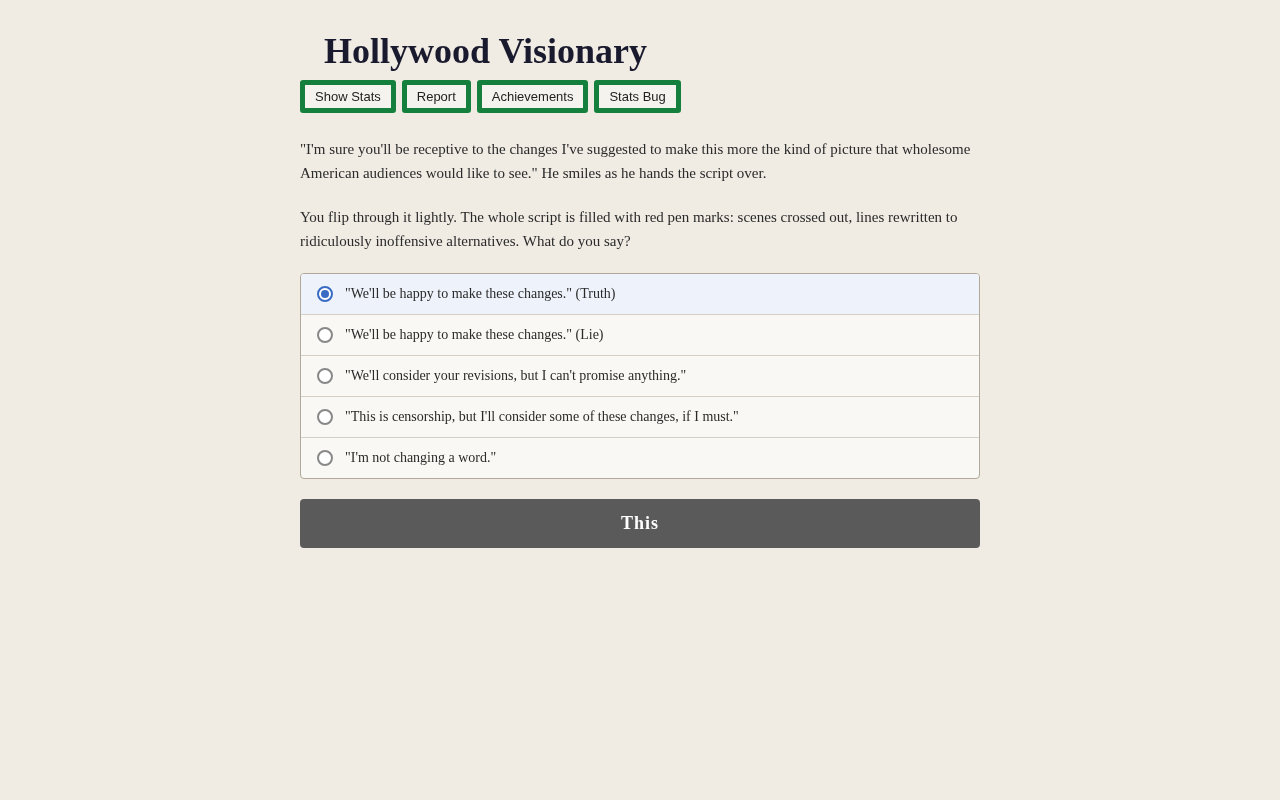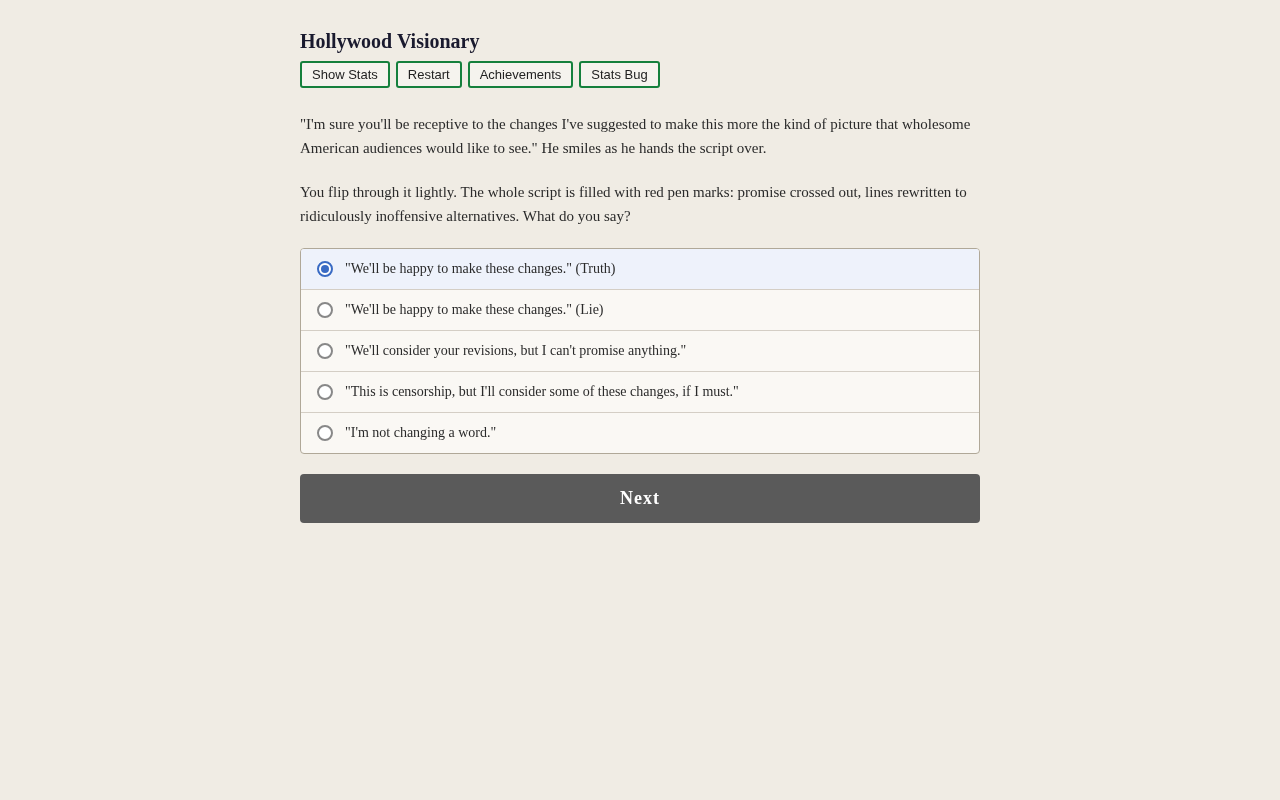--- a/index.html
+++ b/index.html
@@ -16,25 +16,26 @@
       width: 1280px;
     }
 
     .page-wrapper {
       max-width: 720px;
       margin: 0 auto;
       padding: 30px 20px;
     }
 
     .game-title {
-      font-size: 20px;
+      font-size: 36px;
       font-weight: bold;
       color: #1a1a2e;
       margin-bottom: 8px;
       font-family: Georgia, serif;
+      margin-left: 24px;
     }
 
     .game-author {
       font-size: 15px;
       color: #3a3a4a;
       margin-bottom: 16px;
       font-family: Georgia, serif;
     }
 
     .toolbar {
@@ -42,21 +43,21 @@
       gap: 6px;
       margin-bottom: 24px;
       flex-wrap: wrap;
     }
 
     .toolbar-btn {
       padding: 4px 10px;
       font-size: 13px;
       font-family: Arial, Helvetica, sans-serif;
       background-color: #f5f3ee;
-      border: 2px solid #15803d;
+      border: 5px solid #15803d;
       border-radius: 3px;
       cursor: pointer;
       color: #222;
     }
 
     .narrative-text {
       font-size: 15px;
       line-height: 1.6;
       color: #2a2a2a;
       margin-bottom: 20px;
@@ -132,27 +133,27 @@
   </style>
 </head>
 <body>
 
 <div class="page-wrapper">
 
   <h1 class="game-title">Hollywood Visionary</h1>
 
   <div class="toolbar">
     <button class="toolbar-btn">Show Stats</button>
-    <button class="toolbar-btn">Restart</button>
+    <button class="toolbar-btn">Report</button>
     <button class="toolbar-btn">Achievements</button>
     <button class="toolbar-btn">Stats Bug</button>
   </div>
 
   <p class="narrative-text">"I'm sure you'll be receptive to the changes I've suggested to make this more the kind of picture that wholesome American audiences would like to see." He smiles as he hands the script over.</p>
-  <p class="narrative-text">You flip through it lightly. The whole script is filled with red pen marks: promise crossed out, lines rewritten to ridiculously inoffensive alternatives. What do you say?</p>
+  <p class="narrative-text">You flip through it lightly. The whole script is filled with red pen marks: scenes crossed out, lines rewritten to ridiculously inoffensive alternatives. What do you say?</p>
 
   <div class="choices-container">
   <div class="choice-item selected">
         <div class="choice-radio checked"></div>
         <span>"We'll be happy to make these changes." (Truth)</span>
       </div>
       <div class="choice-item">
         <div class="choice-radio"></div>
         <span>"We'll be happy to make these changes." (Lie)</span>
       </div>
@@ -163,15 +164,15 @@
       <div class="choice-item">
         <div class="choice-radio"></div>
         <span>"This is censorship, but I'll consider some of these changes, if I must."</span>
       </div>
       <div class="choice-item">
         <div class="choice-radio"></div>
         <span>"I'm not changing a word."</span>
       </div>
     </div>
 
-  <button class="next-btn">Next</button>
+  <button class="next-btn">This</button>
 
 </div>
 
 </body></html>

